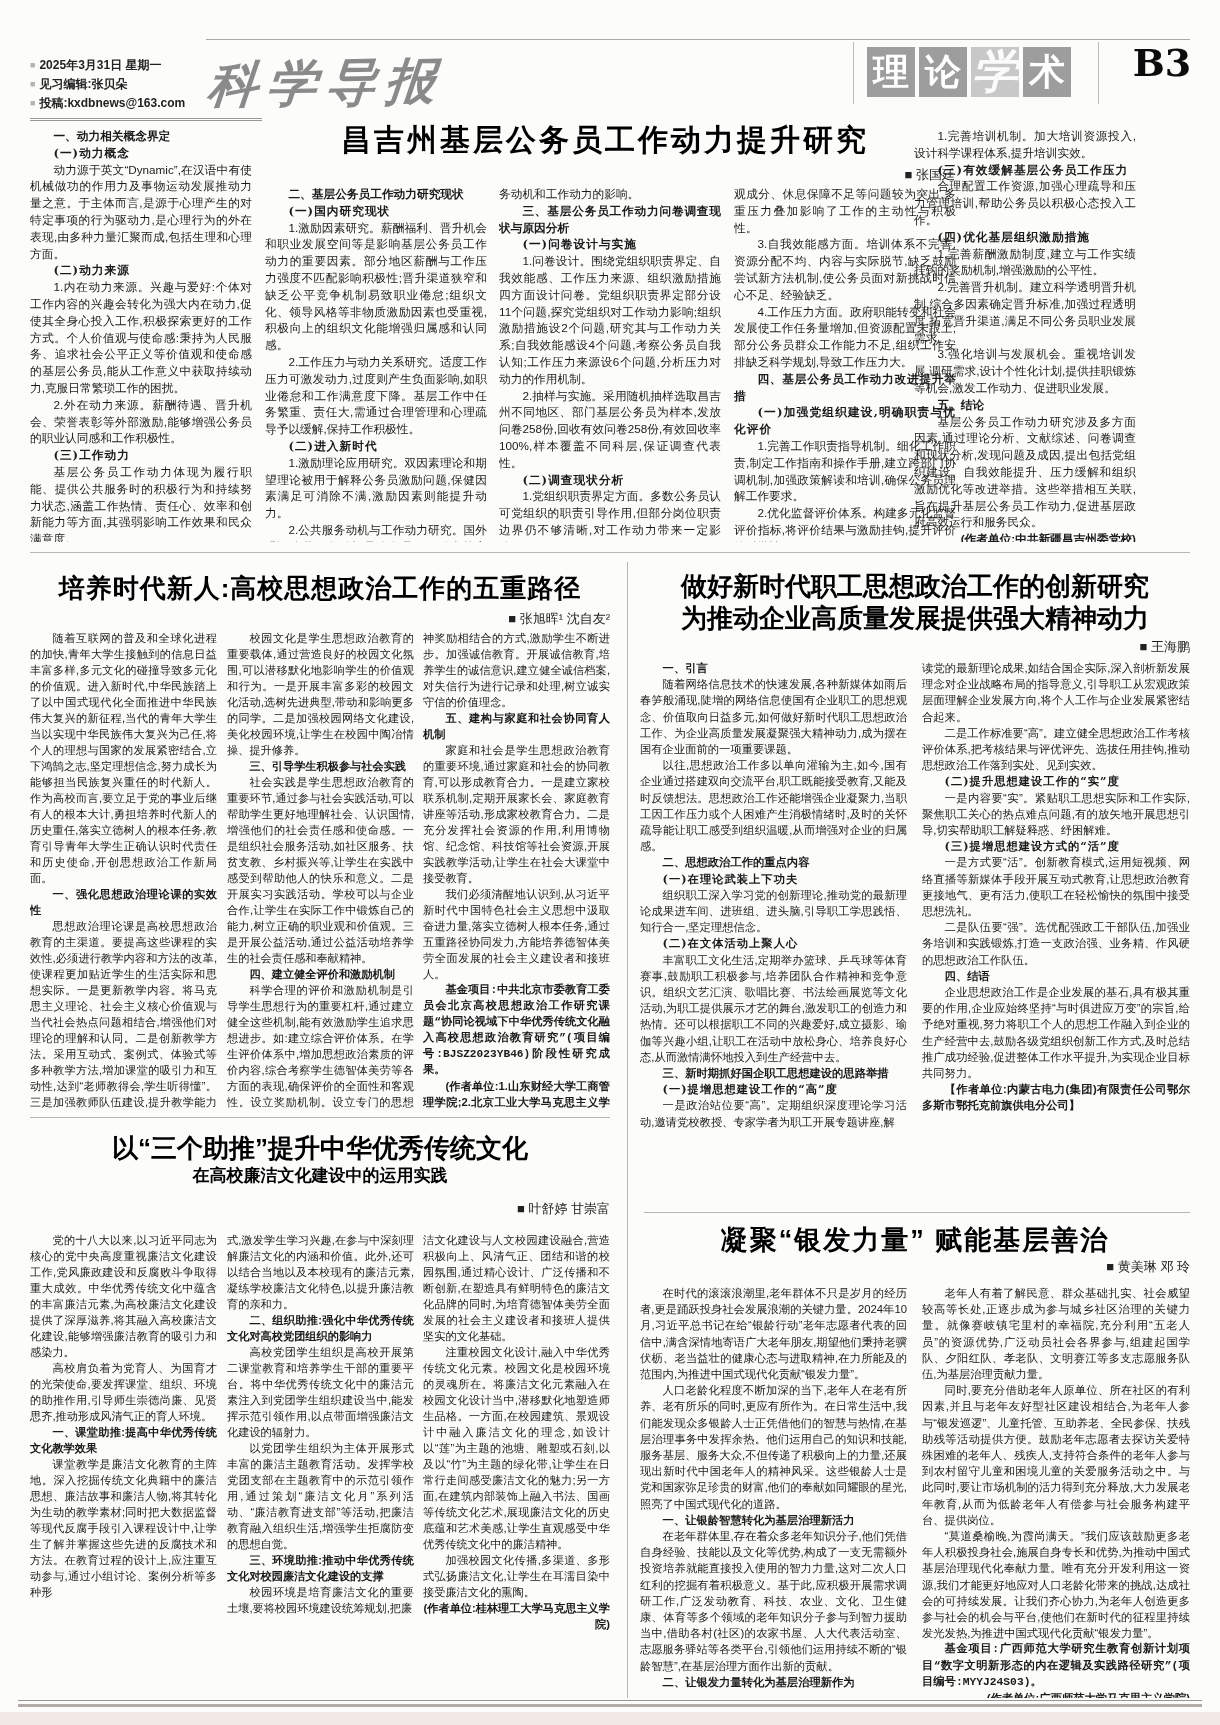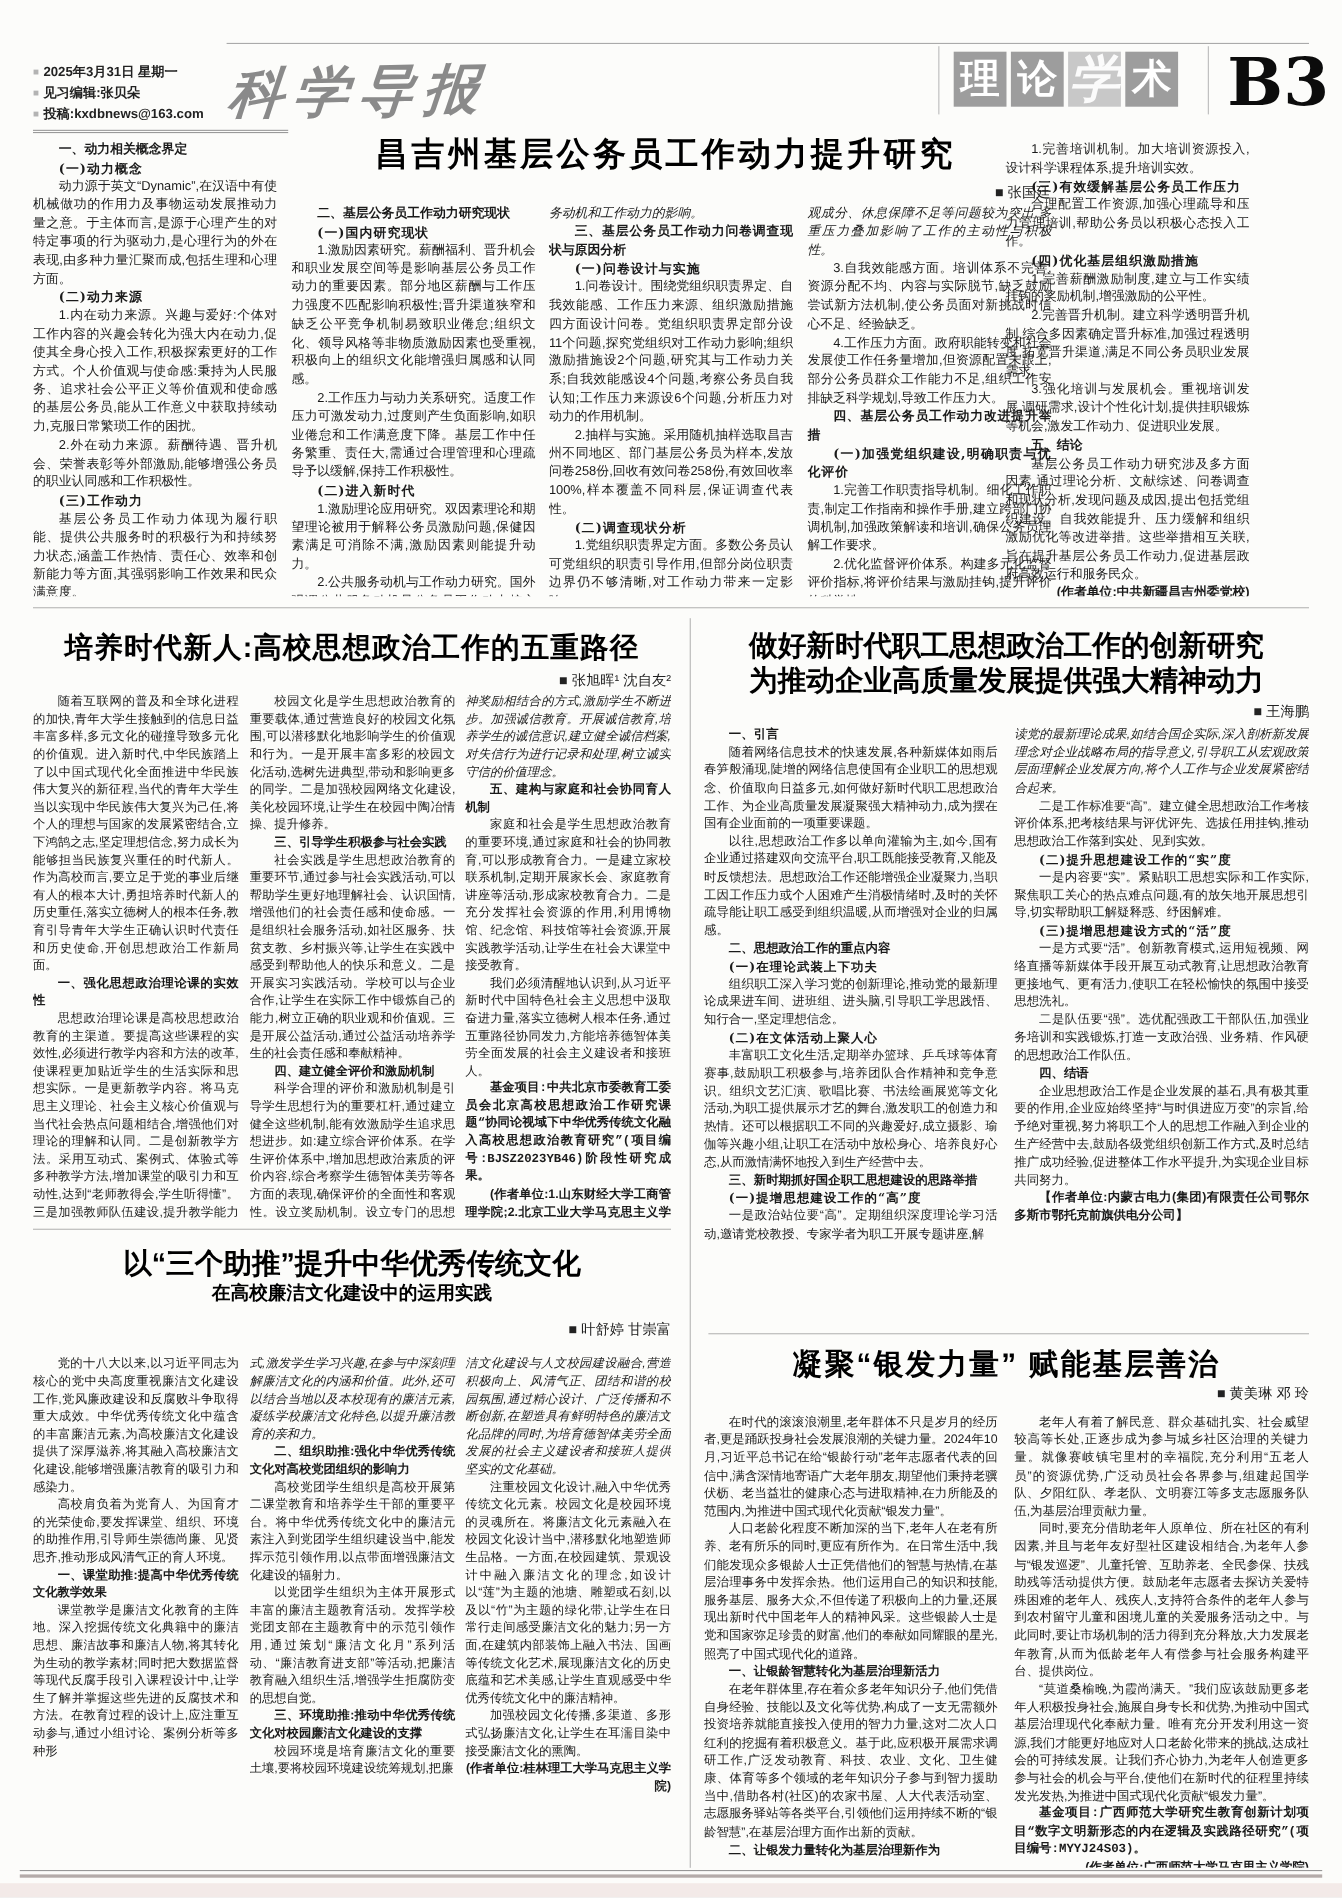--- a/index.html
+++ b/index.html
@@ -12,32 +12,32 @@
   .masthead{position:absolute;left:208px;top:50px;font-family:"DejaVu Serif","Liberation Serif",serif;
         font-style:italic;font-weight:700;font-size:50px;color:#8a8a8a;letter-spacing:9px;
         transform:skewX(-6deg) rotate(-1deg);white-space:nowrap;}
   .head-rule{position:absolute;left:206px;top:39px;width:984px;height:1px;background:#aaa;}
   .vr{position:absolute;width:1px;background:#bbb;}
   .secbox{position:absolute;top:47px;width:48px;height:50px;background:#9d9d9d;color:#fff;
         font-weight:700;font-size:36px;display:flex;align-items:center;justify-content:center;}
   .secbox.cal{background:#c8c8c8;font-family:"DejaVu Serif",serif;font-style:italic;
         font-size:46px;color:#fbfbfb;overflow:visible;}
   .pageno{position:absolute;left:1112px;top:40px;width:100px;text-align:center;
-        font-family:"DejaVu Serif","Liberation Serif",serif;font-weight:700;font-size:60px;color:#0c0c0c;}
+        font-family:"DejaVu Serif","Liberation Serif",serif;font-weight:700;font-size:38px;color:#0c0c0c;}
   
   .rule{position:absolute;background:#b5b5b5;}
   
   .title{position:absolute;text-align:center;font-weight:700;color:#000;white-space:nowrap;}
   .byline{position:absolute;text-align:right;font-size:13px;font-weight:400;color:#222;}
   
   .col{position:absolute;overflow:hidden;text-align:justify;}
   .col p{margin:0;text-indent:2em;}
   .col p.t-h{font-weight:700;}
   .col p.t-s{font-weight:700;font-family:"DejaVu Serif","Liberation Serif",serif;letter-spacing:1px;}
-  .col p.t-cont{text-indent:0;font-style:italic;}
+  .col p.t-cont{text-indent:0;}
   .col p.t-fund{font-weight:700;font-family:Liberation Mono, monospace;}
   .col p.t-unitl{font-weight:700;}
   .col p.t-unit{font-weight:700;text-align:right;text-indent:0;}
   .a1col{font-size:11.7px;line-height:16.8px;}
   .a2col{font-size:11.2px;line-height:16px;}
   .a3col{font-size:11.3px;line-height:16.2px;}
   .a4col{font-size:11.2px;line-height:16px;}
   .a5col{font-size:11.3px;line-height:16.2px;}
   
   .bot1{position:absolute;left:18px;top:1700px;width:1184px;height:1px;background:#979797;}

